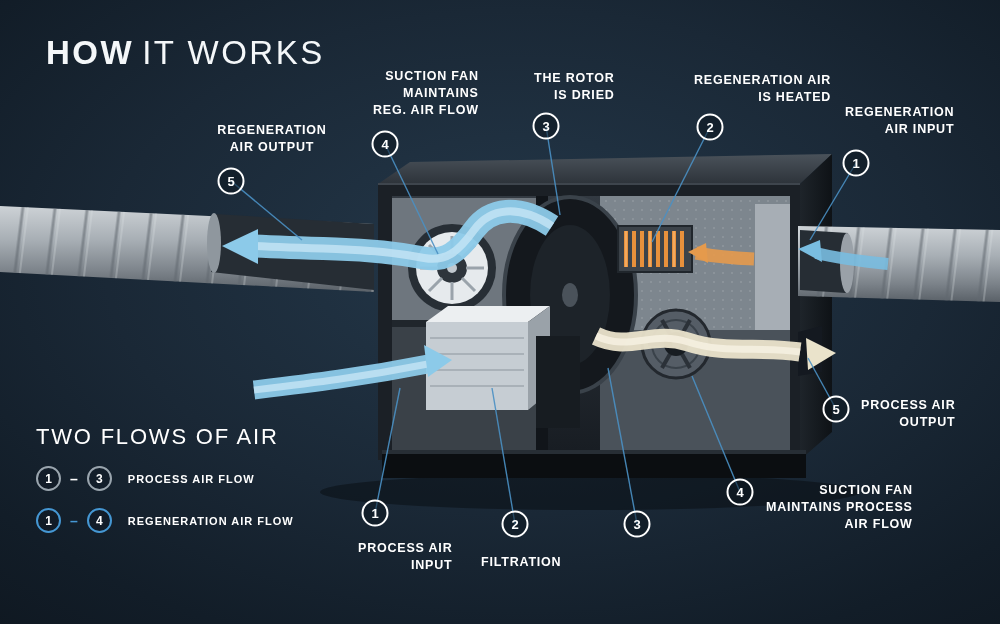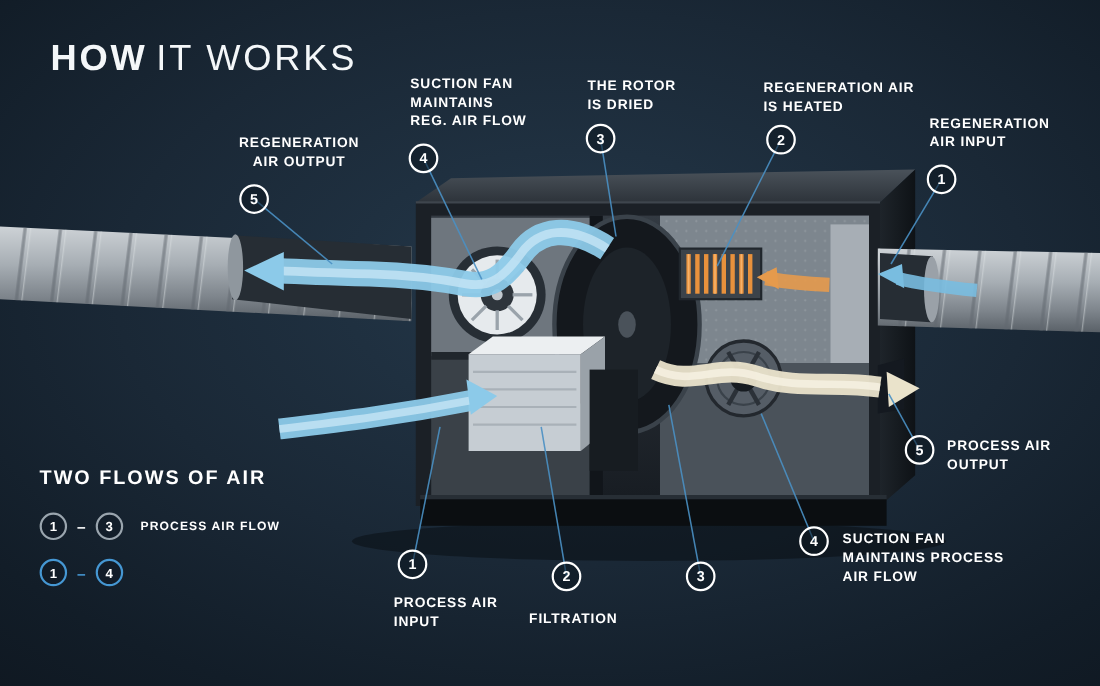--- a/index.html
+++ b/index.html
@@ -14,25 +14,25 @@
            font-size:33px; letter-spacing:2.5px;margin-left:12px; }
   .title .t-lead { font-weight:700; }
   .title .t-rest { font-weight:400; margin-left:8px; }
 
   .badge { position:absolute; width:27px; height:27px; border:2px solid #ffffff;
            border-radius:50%; display:flex; align-items:center; justify-content:center;
            color:#ffffff; font-size:13px; font-weight:700;
            background:rgba(13,23,33,0.55); transform:translate(-50%,-50%); }
 
   .label { position:absolute; color:#ffffff; font-size:12.5px; font-weight:700;
-           letter-spacing:0.8px; line-height:1.35; white-space:pre-line; }
+           letter-spacing:0.8px; line-height:1.35; white-space:pre-line;text-align:right; }
   .label.center { transform:translateX(-50%); text-align:center; }
 
   .legend-title { position:absolute; left:36px; top:424px; color:#ffffff;
-                  font-size:18px; font-weight:700; letter-spacing:1.8px; }
+                  font-size:22px; font-weight:400; letter-spacing:1.8px; }
   .legend-row { position:absolute; left:36px; display:flex; align-items:center;
                 gap:9px; color:#ffffff; }
   .legend-badge { width:25px; height:25px; border-radius:50%; border:2px solid #9aa5ae;
                   display:flex; align-items:center; justify-content:center;
                   font-size:12px; font-weight:700; color:#ffffff;
                   background:rgba(13,23,33,0.35); }
   .legend-row .dash { font-size:14px; font-weight:700; color:#ffffff; }
   .legend-label { margin-left:7px; font-size:11px; font-weight:700; letter-spacing:1px; }
   .row-blue .legend-badge { border-color:#4597d3; }
   .row-blue .dash { color:#4597d3; }
@@ -265,15 +265,16 @@
     <span class="legend-badge">1</span>
     <span class="dash">–</span>
     <span class="legend-badge">3</span>
     <span class="legend-label">PROCESS AIR FLOW</span>
   </div>
 
   <div class="legend-row row-blue" style="top:508px">
     <span class="legend-badge">1</span>
     <span class="dash">–</span>
     <span class="legend-badge">4</span>
+    <span class="legend-label">REGENERATION AIR FLOW</span>
   </div>
 
 </div>
 
 </body></html>

